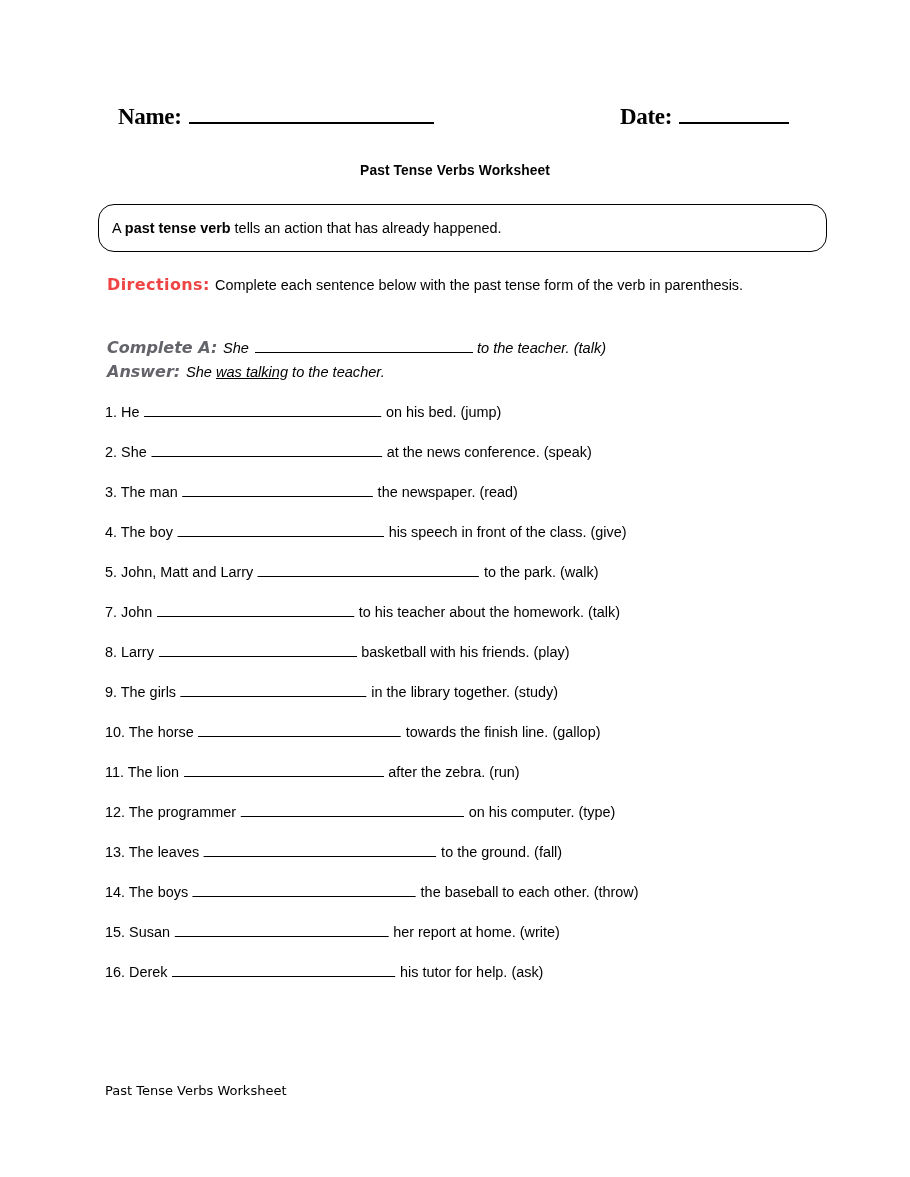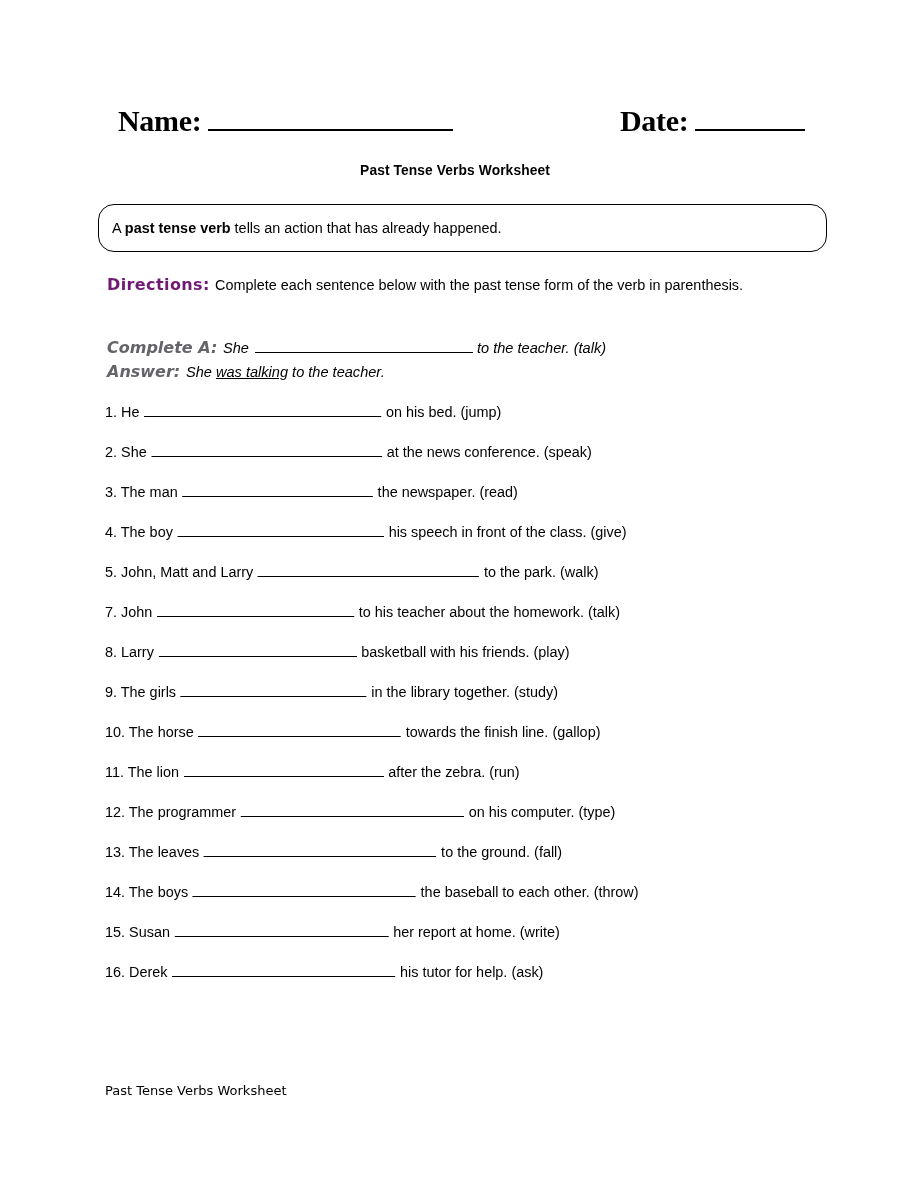--- a/index.html
+++ b/index.html
@@ -35,21 +35,21 @@
     position: absolute;
     display: flex;
     align-items: baseline;
     white-space: nowrap;
   }
   .field-name { left: 0px; top: 0px; }
   .field-date { left: 490px; top: 0px; margin-left: 12px; }
   .field-label {
     font-family: "Liberation Serif", serif;
     font-weight: bold;
-    font-size: 30px;
+    font-size: 23px;
     letter-spacing: -0.3px;
     color: #000;
   }
   .field-rule {
     display: inline-block;
     border-bottom: 2px solid #000;
     height: 17px;
     margin-left: 7px;
   }
   .rule-name { width: 245px; }
@@ -97,21 +97,21 @@
     left: 107px;
     top: 271px;
     width: 700px;
     font-size: 15.5px;
     line-height: 27px;
   }
   .directions-label {
     font-family: "DejaVu Sans", sans-serif;
     font-weight: bold;
     font-size: 16px;
-    color: #701a75;
+    color: #ef4444;
     letter-spacing: 0.4px;
     margin-right: 5px;
   }
   .directions-text {
     transform: scaleX(0.93);
     display: inline-block;
     transform-origin: left center;
   }
 
   

